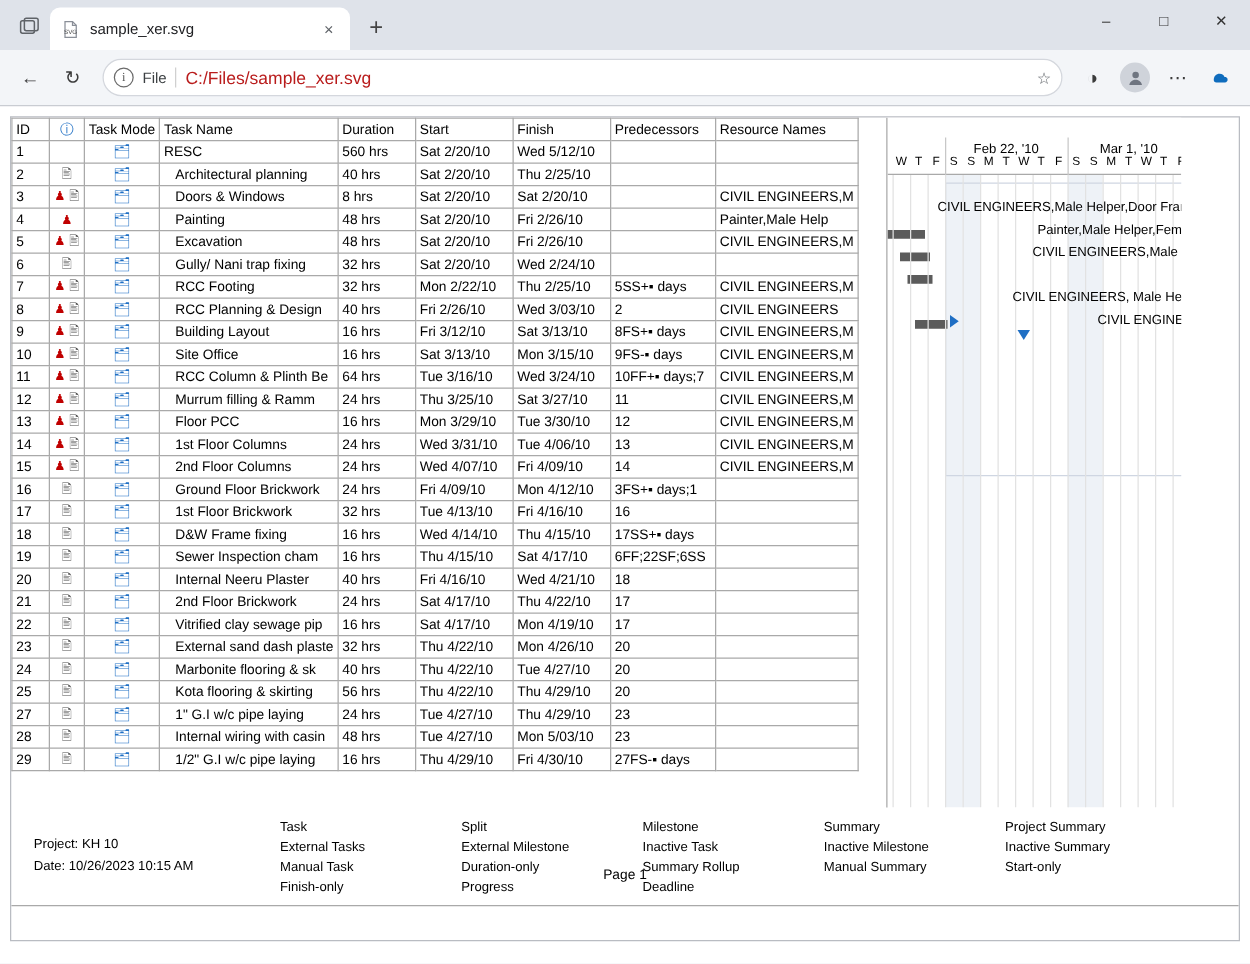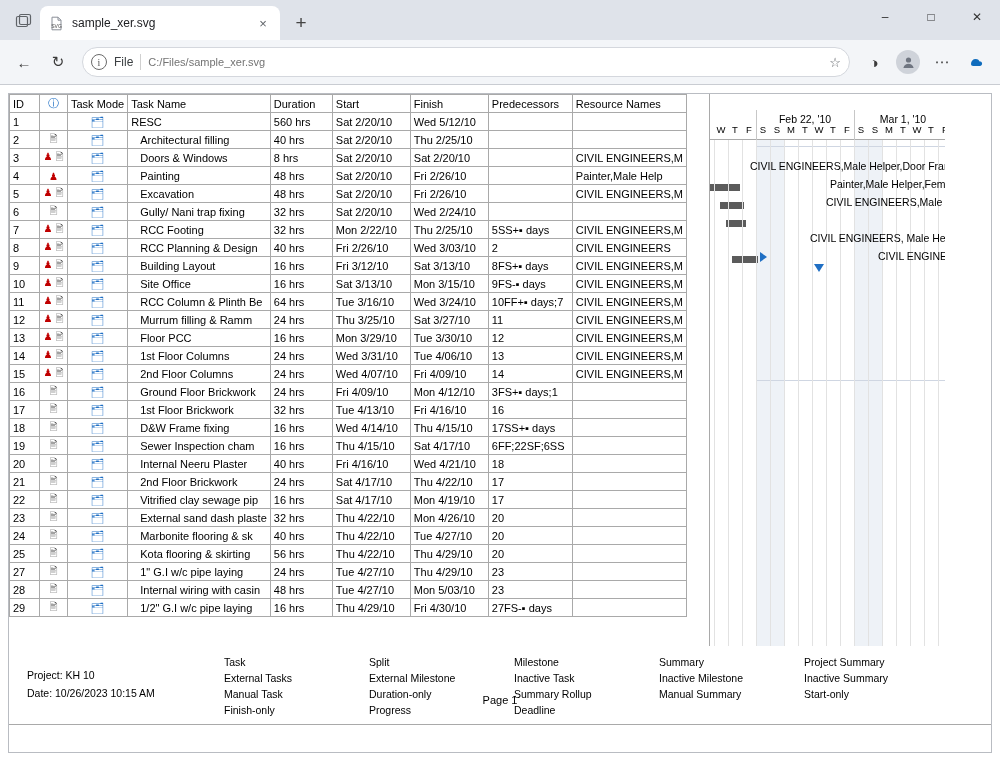--- a/index.html
+++ b/index.html
@@ -98,21 +98,21 @@
   .omnibox .info-circle {
     width: 16px; height: 16px;
     border: 1.4px solid #6a6a6a;
     border-radius: 50%;
     display: flex; align-items: center; justify-content: center;
     font-size: 10px; color: #555;
     font-family: "Liberation Serif", serif;
   }
   .omnibox .scheme { font-size: 12px; color: #3c4043; }
   .omnibox .divider { width: 1px; height: 16px; background: #d0d0d0; }
-  .omnibox .url { font-size: 11px; color: #737373; flex: 1; }
+  .omnibox .url { font-size: 14px; color: #b91c1c; flex: 1; }
   .omnibox .star { margin-left: auto; font-size: 13px; color: #5f6368; }
 
   .avatar {
     width: 24px; height: 24px; border-radius: 50%;
     background: #cfd3da;
     display: flex; align-items: center; justify-content: center;
   }
 
   
   .viewport {
@@ -354,21 +354,21 @@
               <td class="c-dur">560 hrs</td>
               <td class="c-start">Sat 2/20/10</td>
               <td class="c-finish">Wed 5/12/10</td>
               <td class="c-pred"></td>
               <td class="c-res"></td>
             </tr>
             <tr>
               <td class="c-id">2</td>
               <td class="c-ind"><span class="ind-link">🖹</span></td>
               <td class="c-mode"><span class="mode-glyph">🗂</span></td>
-              <td class="c-name indent1">Architectural filling</td>
+              <td class="c-name indent1">Architectural planning</td>
               <td class="c-dur">40 hrs</td>
               <td class="c-start">Sat 2/20/10</td>
               <td class="c-finish">Thu 2/25/10</td>
               <td class="c-pred"></td>
               <td class="c-res"></td>
             </tr>
             <tr>
               <td class="c-id">3</td>
               <td class="c-ind"><span class="ind-person">♟</span> <span class="ind-link">🖹</span></td>
               <td class="c-mode"><span class="mode-glyph">🗂</span></td>

